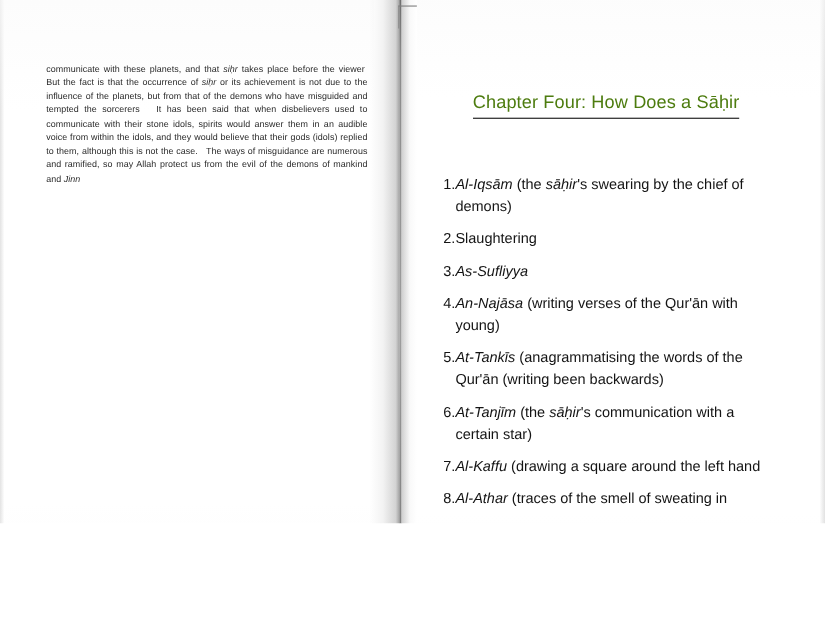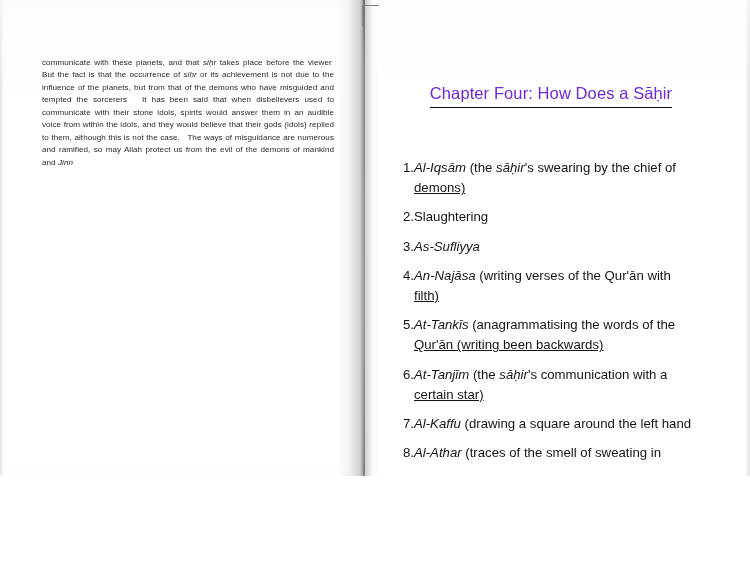--- a/index.html
+++ b/index.html
@@ -125,21 +125,21 @@
 
   
   .chapter-heading {
     position: absolute;
     left: 398px;
     top: 80px;
     width: 306px;
     text-align: center;
     font-size: 16.5px;
     line-height: 26px;
-    color: #6d28d9;
+    color: #4d7c0f;
     letter-spacing: 0.1px;
   }
   .chapter-heading .hline {
     display: inline-block;
     border-bottom: 1.3px solid #111111;
     padding-bottom: 1px;
   }
 
   
   .chapter-list {
@@ -164,21 +164,20 @@
     flex: 1 1 auto;
     text-align: justify;
     text-justify: inter-word;
     text-indent: 0;
     padding-left: 0;
   }
   .chapter-list .txt > .cont {
     display: block;
     padding-left: 15px;
     margin-left: -15px;
-    text-decoration: underline;
   }
   .chapter-list .it { font-style: italic; }
 
   
   .folio {
     position: absolute;
     font-size: 9.6px;
     color: #2c2c2c;
     letter-spacing: 0.3px;
     margin-top: 31px;
@@ -251,21 +250,21 @@
       <div class="li">
         <span class="num">2.</span>
         <span class="txt">Slaughtering</span>
       </div>
       <div class="li">
         <span class="num">3.</span>
         <span class="txt"><span class="it">As-Sufliyya</span></span>
       </div>
       <div class="li">
         <span class="num">4.</span>
-        <span class="txt"><span class="it">An-Najāsa</span> (writing verses of the Qur'ān with <span class="cont">filth)</span></span>
+        <span class="txt"><span class="it">An-Najāsa</span> (writing verses of the Qur'ān with <span class="cont">young)</span></span>
       </div>
       <div class="li">
         <span class="num">5.</span>
         <span class="txt"><span class="it">At-Tankīs</span> (anagrammatising the words of the <span class="cont">Qur'ān (writing been backwards)</span></span>
       </div>
       <div class="li">
         <span class="num">6.</span>
         <span class="txt"><span class="it">At-Tanjīm</span> (the <span class="it">sāḥir</span>'s communication with a <span class="cont">certain star)</span></span>
       </div>
       <div class="li">

